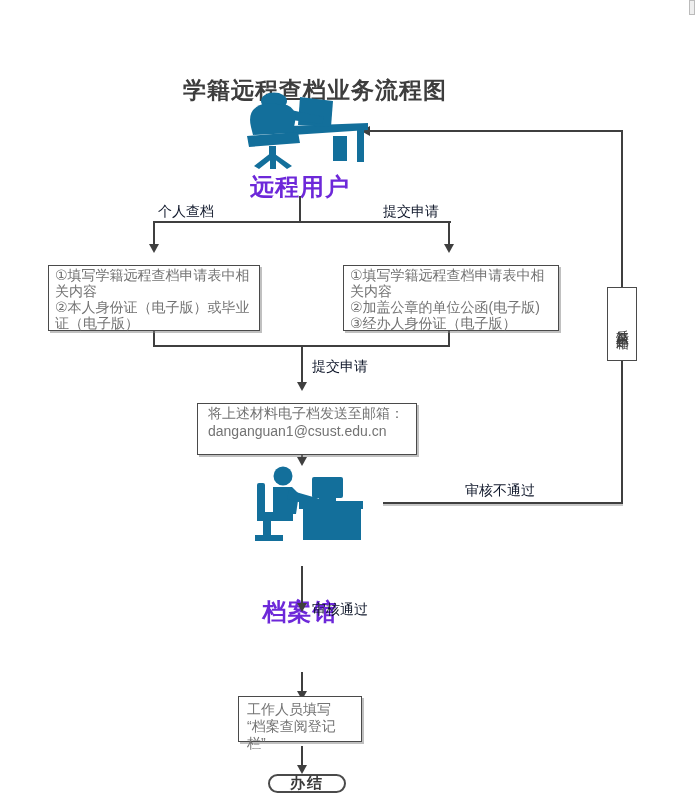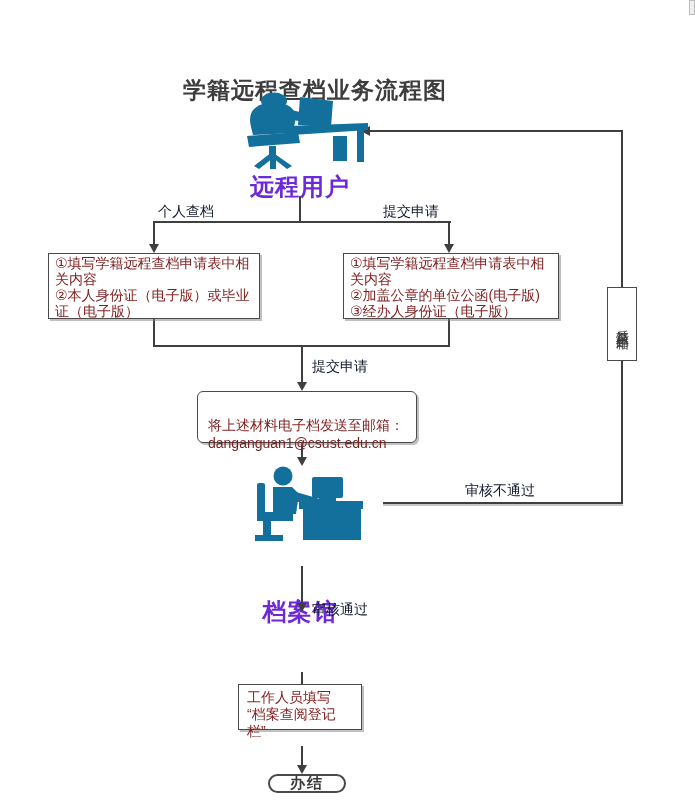--- a/index.html
+++ b/index.html
@@ -42,23 +42,24 @@
     color: #0f172a;
     white-space: nowrap;
   }
   .fbox {
     position: absolute;
     background: #fff;
     border: 1px solid #4a4a4a;
     box-shadow: 2px 2px 0 rgba(130,130,130,.5);
     font-size: 14px;
     line-height: 16px;
-    color: #7f1d1d;
+    color: #737373;
     white-space: pre-line;
     z-index: 2;
+    margin-top: 12px;
   }
   .hline, .vline { position: absolute; background: var(--line); z-index: 1; }
   .hline { height: 2px; }
   .vline { width: 2px; }
   .arrow-down {
     position: absolute; width: 0; height: 0; z-index: 1;
     border-left: 5px solid transparent;
     border-right: 5px solid transparent;
     border-top: 9px solid var(--line);
   }
@@ -148,21 +149,21 @@
 ②加盖公章的单位公函(电子版)
 ③经办人身份证（电子版）</div>
 
   <div class="vline" style="left:153px; top:319px; height:28px;"></div>
   <div class="vline" style="left:448px; top:318px; height:29px;"></div>
   <div class="hline" style="left:153px; top:345px; width:297px;"></div>
   <div class="vline" style="left:301px; top:345px; height:38px;"></div>
   <div class="arrow-down" style="left:297px; top:382px;"></div>
   <div class="edge-label" style="left:312px; top:358px;">提交申请</div>
 
-  <div class="fbox" style="left:197px; top:391px; width:220px; height:52px; padding:24px 10px; line-height:18px;border-radius:6px;">将上述材料电子档发送至邮箱：
+  <div class="fbox" style="left:197px; top:391px; width:220px; height:52px; padding:0 10px; line-height:18px;">将上述材料电子档发送至邮箱：
 danganguan1@csust.edu.cn</div>
 
   <div class="vline" style="left:301px; top:443px; height:15px;"></div>
   <div class="arrow-down" style="left:297px; top:457px;"></div>
 
   <div class="icon" style="left:248px; top:466px; width:118px; height:78px;">
     <svg viewBox="0 0 118 78" fill="currentColor">
       <circle cx="35" cy="10" r="9.5"></circle>
       <path d="M25 21 L44 21 L51 28 L48 48 L25 48 Z"></path>
       <path d="M41 24 L72 33 L70 41 L39 33 Z"></path>

